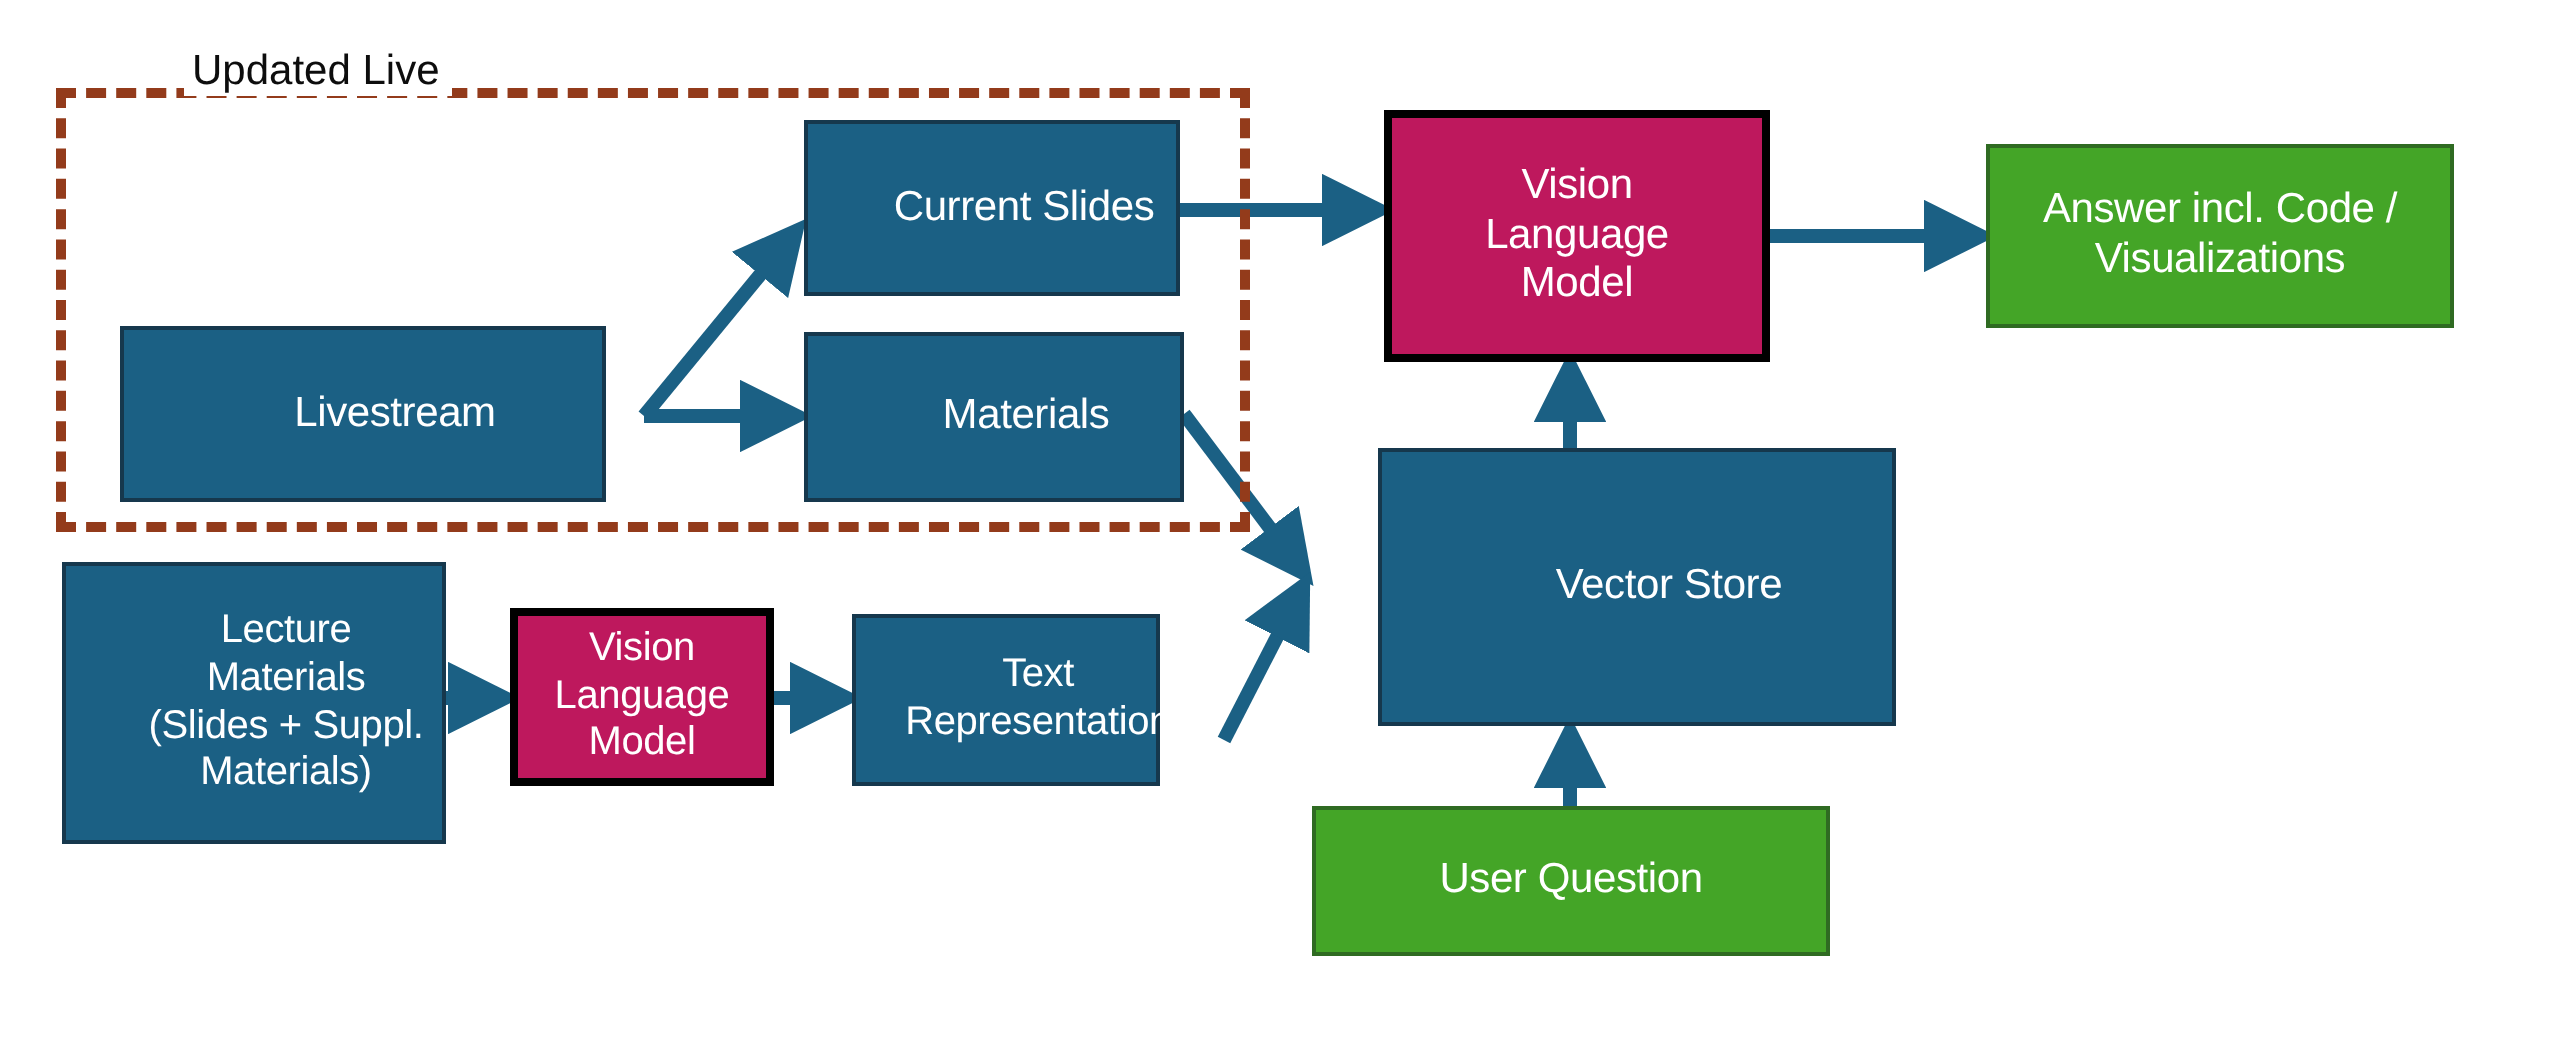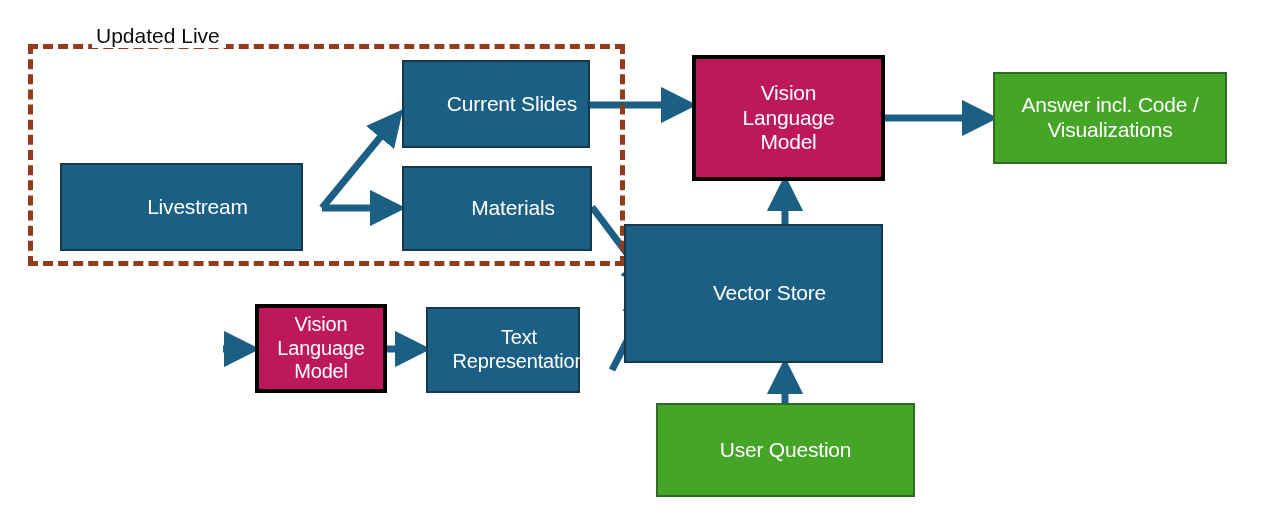--- a/index.html
+++ b/index.html
@@ -93,25 +93,29 @@
 
   <div class="node teal" style="left:402px; top:166px; width:190px; height:85px; font-size:21px;">Materials</div>
 
   <div class="node blue" style="left:692px; top:55px; width:193px; height:126px; font-size:21px;">Vision
 Language
 Model</div>
 
   <div class="node green" style="left:993px; top:72px; width:234px; height:92px; font-size:21px;">Answer incl. Code /
 Visualizations</div>
 
+  <div class="node teal" style="left:31px; top:281px; width:192px; height:141px; font-size:20px;">Lecture
+Materials
+(Slides + Suppl.
+Materials)</div>
 
   <div class="node blue" style="left:255px; top:304px; width:132px; height:89px; font-size:20px;">Vision
 Language
 Model</div>
 
   <div class="node teal" style="left:426px; top:307px; width:154px; height:86px; font-size:20px;">Text
 Representation</div>
 
-  <div class="node teal" style="left:624px; top:224px; width:259px; height:139px; font-size:21px;">Vector Store</div>
+  <div class="node teal" style="left:689px; top:224px; width:259px; height:139px; font-size:21px;">Vector Store</div>
 
-  <div class="node green" style="left:656px; top:403px; width:259px; height:94px; font-size:21px;">User Question</div>
+  <div class="node green" style="left:656px; top:403px; width:259px; height:75px; font-size:21px;">User Question</div>
 
 </div>
 
 </body></html>

